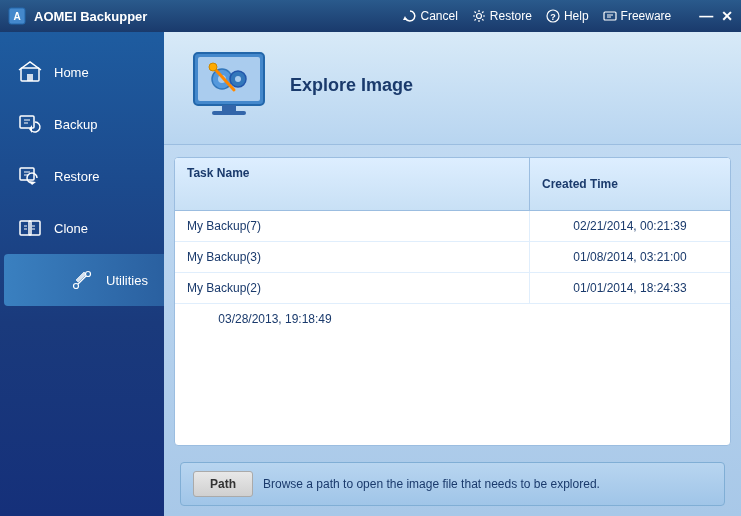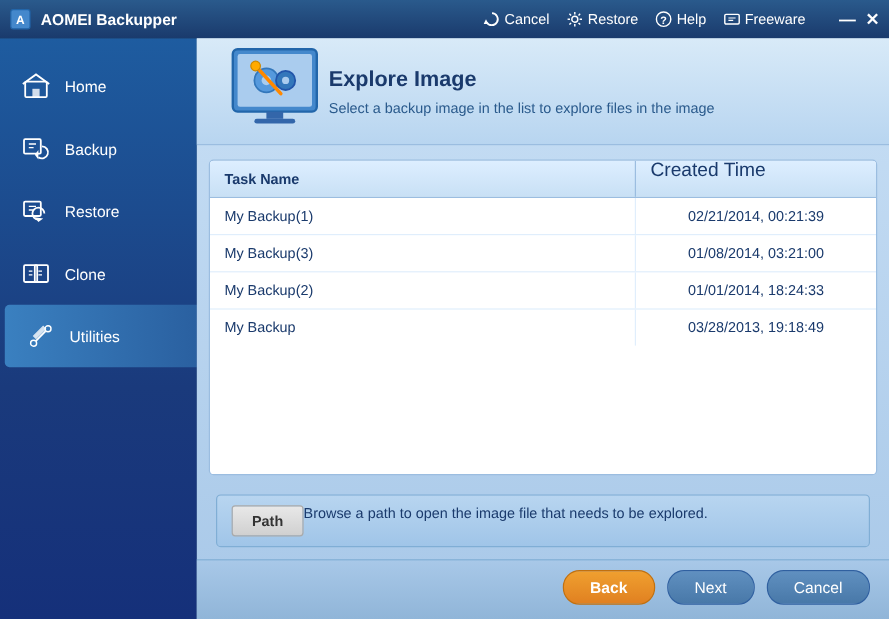--- a/index.html
+++ b/index.html
@@ -77,20 +77,21 @@
       gap: 10px;
       padding: 12px 16px;
       color: white;
       cursor: pointer;
       font-size: 13px;
     }
     .sidebar-item.active {
       background: linear-gradient(to right, #3a80c0, #2a60a0);
       border-radius: 4px 0 0 4px;
       margin-left: 4px;
+      justify-content: flex-end;
     }
     .sidebar-icon {
       width: 28px;
       height: 28px;
       display: flex;
       align-items: center;
       justify-content: center;
     }
 
     
@@ -99,21 +100,22 @@
       background: linear-gradient(to bottom, #c8dff5, #a8c8e8);
       display: flex;
       flex-direction: column;
       padding: 0;
     }
 
     
     .content-header {
       display: flex;
       align-items: center;
-      padding: 4px 20px;
+      padding: 16px 20px;
+      gap: 16px;
       background: linear-gradient(to bottom, #d8eaf8, #b8d5f0);
       border-bottom: 1px solid #9bbde0;
     }
     .header-icon {
       width: 90px;
       height: 80px;
       flex-shrink: 0;
     }
     .header-text h2 {
       font-size: 18px;
@@ -143,24 +145,24 @@
     .table-col-task {
       flex: 1;
       padding: 8px 12px;
       font-weight: bold;
       color: #1a3a6c;
       font-size: 12px;
       border-right: 1px solid #9bbde0;
     }
     .table-col-time {
       width: 200px;
-      padding: 0 12px;
-      font-weight: normal;
-      color: #1a3a6c;
-      font-size: 16px;
+      padding: 19px 12px;
+      font-weight: bold;
+      color: #1a3a6c;
+      font-size: 12px;
     }
     .table-row {
       display: flex;
       border-bottom: 1px solid #e0eefc;
       cursor: pointer;
     }
     .table-row:last-child {
       border-bottom: none;
     }
     .cell-task {
@@ -174,21 +176,22 @@
       width: 200px;
       padding: 8px 12px;
       color: #1a3a6c;
       font-size: 12px;
       text-align: center;
     }
 
     
     .path-section {
       display: flex;
-      align-items: flex-start;
+      align-items: center;
+      gap: 10px;
       margin: 4px 16px 10px;
       background: linear-gradient(to bottom, #b8d5f0, #a0c5e8);
       border: 1px solid #80aed5;
       border-radius: 4px;
       padding: 8px 12px;
     }
     .path-btn {
       background: linear-gradient(to bottom, #e8e8e8, #d0d0d0);
       border: 1px solid #aaa;
       border-radius: 3px;
@@ -363,52 +366,45 @@
 
           <path d="M30 20 L50 42" stroke="#ff8800" stroke-width="3" stroke-linecap="round"></path>
           <circle cx="29" cy="19" r="4" fill="#ffaa00" stroke="#cc8800" stroke-width="1"></circle>
 
           <rect x="38" y="57" width="14" height="6" fill="#3366aa"></rect>
           <rect x="28" y="63" width="34" height="4" rx="2" fill="#3366aa"></rect>
         </svg>
       </div>
       <div class="header-text">
         <h2>Explore Image</h2>
-        <p>Select a backup image in the list to explore files in the image</p>
       </div>
     </div>
 
     <div class="table-container">
       <div class="table-header">
         <div class="table-col-task">Task Name</div>
         <div class="table-col-time">Created Time</div>
       </div>
       <div class="table-row">
-        <div class="cell-task">My Backup(1)</div>
+        <div class="cell-task">My Backup(7)</div>
         <div class="cell-time">02/21/2014, 00:21:39</div>
       </div>
       <div class="table-row">
         <div class="cell-task">My Backup(3)</div>
         <div class="cell-time">01/08/2014, 03:21:00</div>
       </div>
       <div class="table-row">
         <div class="cell-task">My Backup(2)</div>
         <div class="cell-time">01/01/2014, 18:24:33</div>
       </div>
       <div class="table-row">
-        <div class="cell-task">My Backup</div>
         <div class="cell-time">03/28/2013, 19:18:49</div>
       </div>
     </div>
 
     <div class="path-section">
       <button class="path-btn">Path</button>
       <span class="path-desc">Browse a path to open the image file that needs to be explored.</span>
     </div>
 
-    <div class="bottom-bar">
-      <button class="btn-back">Back</button>
-      <button class="btn-next">Next</button>
-      <button class="btn-cancel">Cancel</button>
-    </div>
 
   </div>
 </div>
 
 </body></html>

